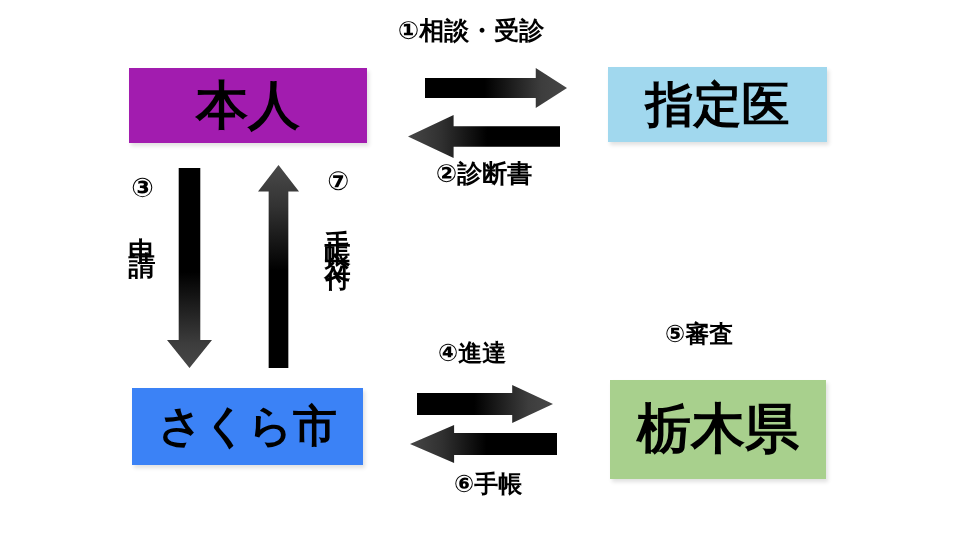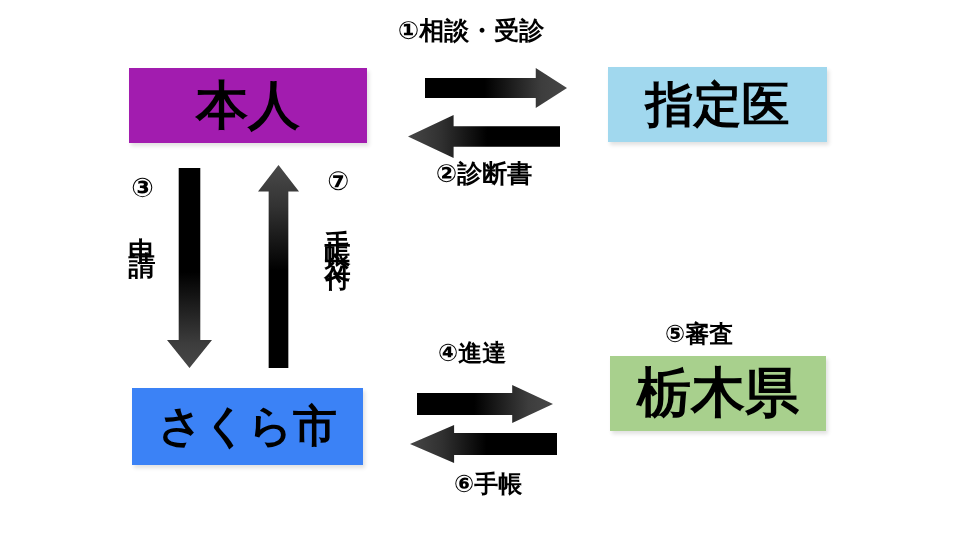--- a/index.html
+++ b/index.html
@@ -21,21 +21,21 @@
     align-items: center;
     justify-content: center;
     color: #000;
     font-weight: bold;
     box-shadow: 2px 3px 4px rgba(0,0,0,0.12);
     white-space: nowrap;
   }
   .node-honnin  { left: 129px; top:  68px; width: 238px; height: 75px; background: #a21caf; font-size: 52px; }
   .node-shiteii { left: 608px; top:  67px; width: 219px; height: 75px; background: #A1D8EE; font-size: 48px; }
   .node-sakura  { left: 132px; top: 388px; width: 231px; height: 77px; background: #3b82f6; font-size: 44px; }
-  .node-tochigi { left: 610px; top: 356px; width: 216px; height: 75px; background: #A8D08D; font-size: 54px; }
+  .node-tochigi { left: 610px; top: 380px; width: 216px; height: 99px; background: #A8D08D; font-size: 54px; }
 
   
   .step-label {
     position: absolute;
     color: #000;
     font-weight: bold;
     font-size: 24px;
     white-space: nowrap;
   }
   .label-step1 { left: 398px; top:  14px; font-size: 25px; }

